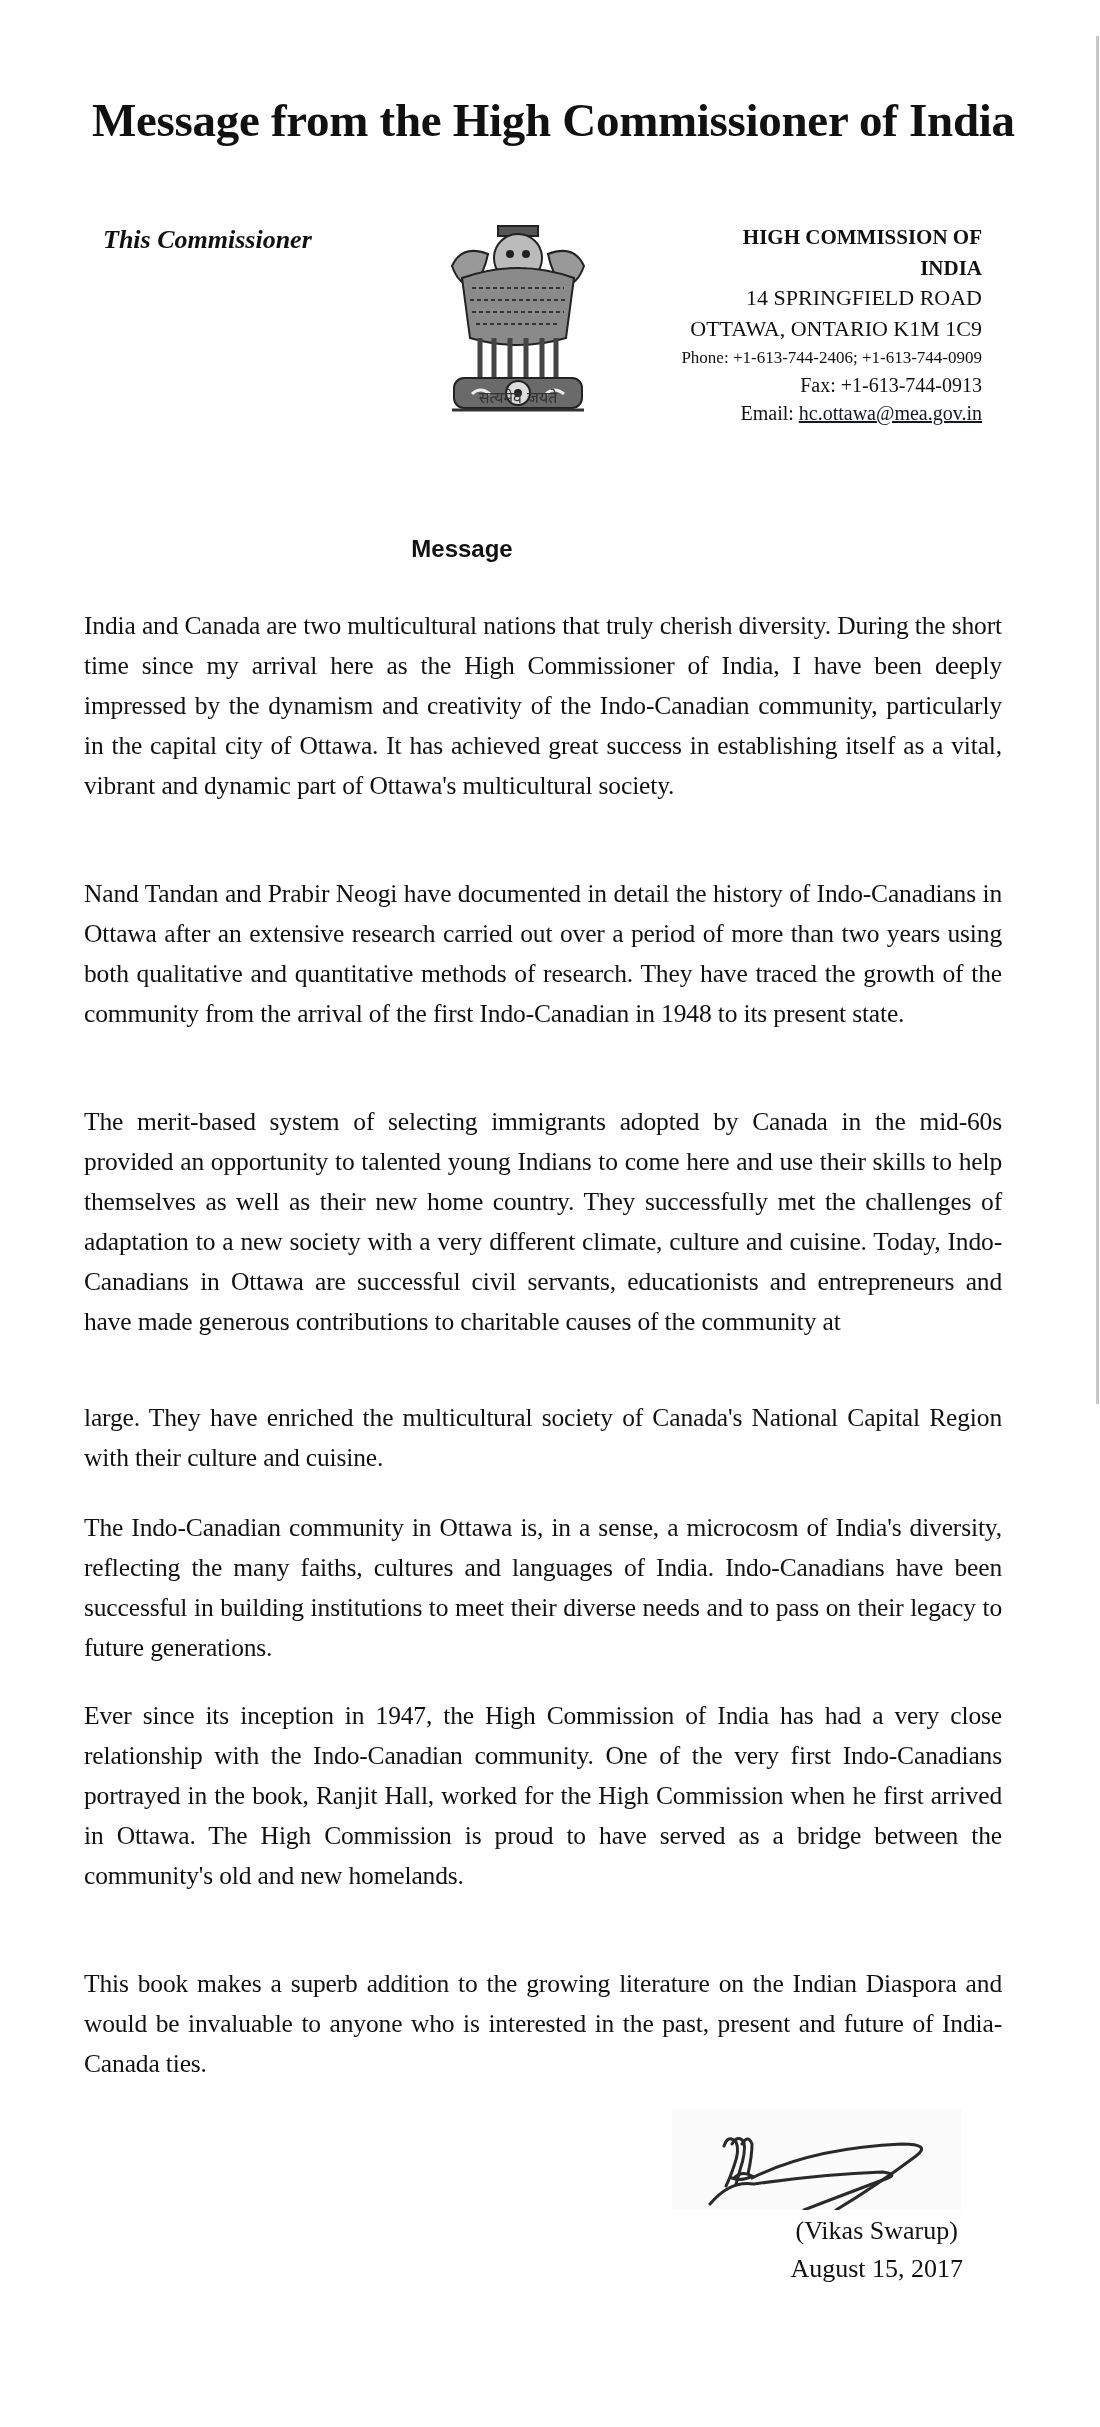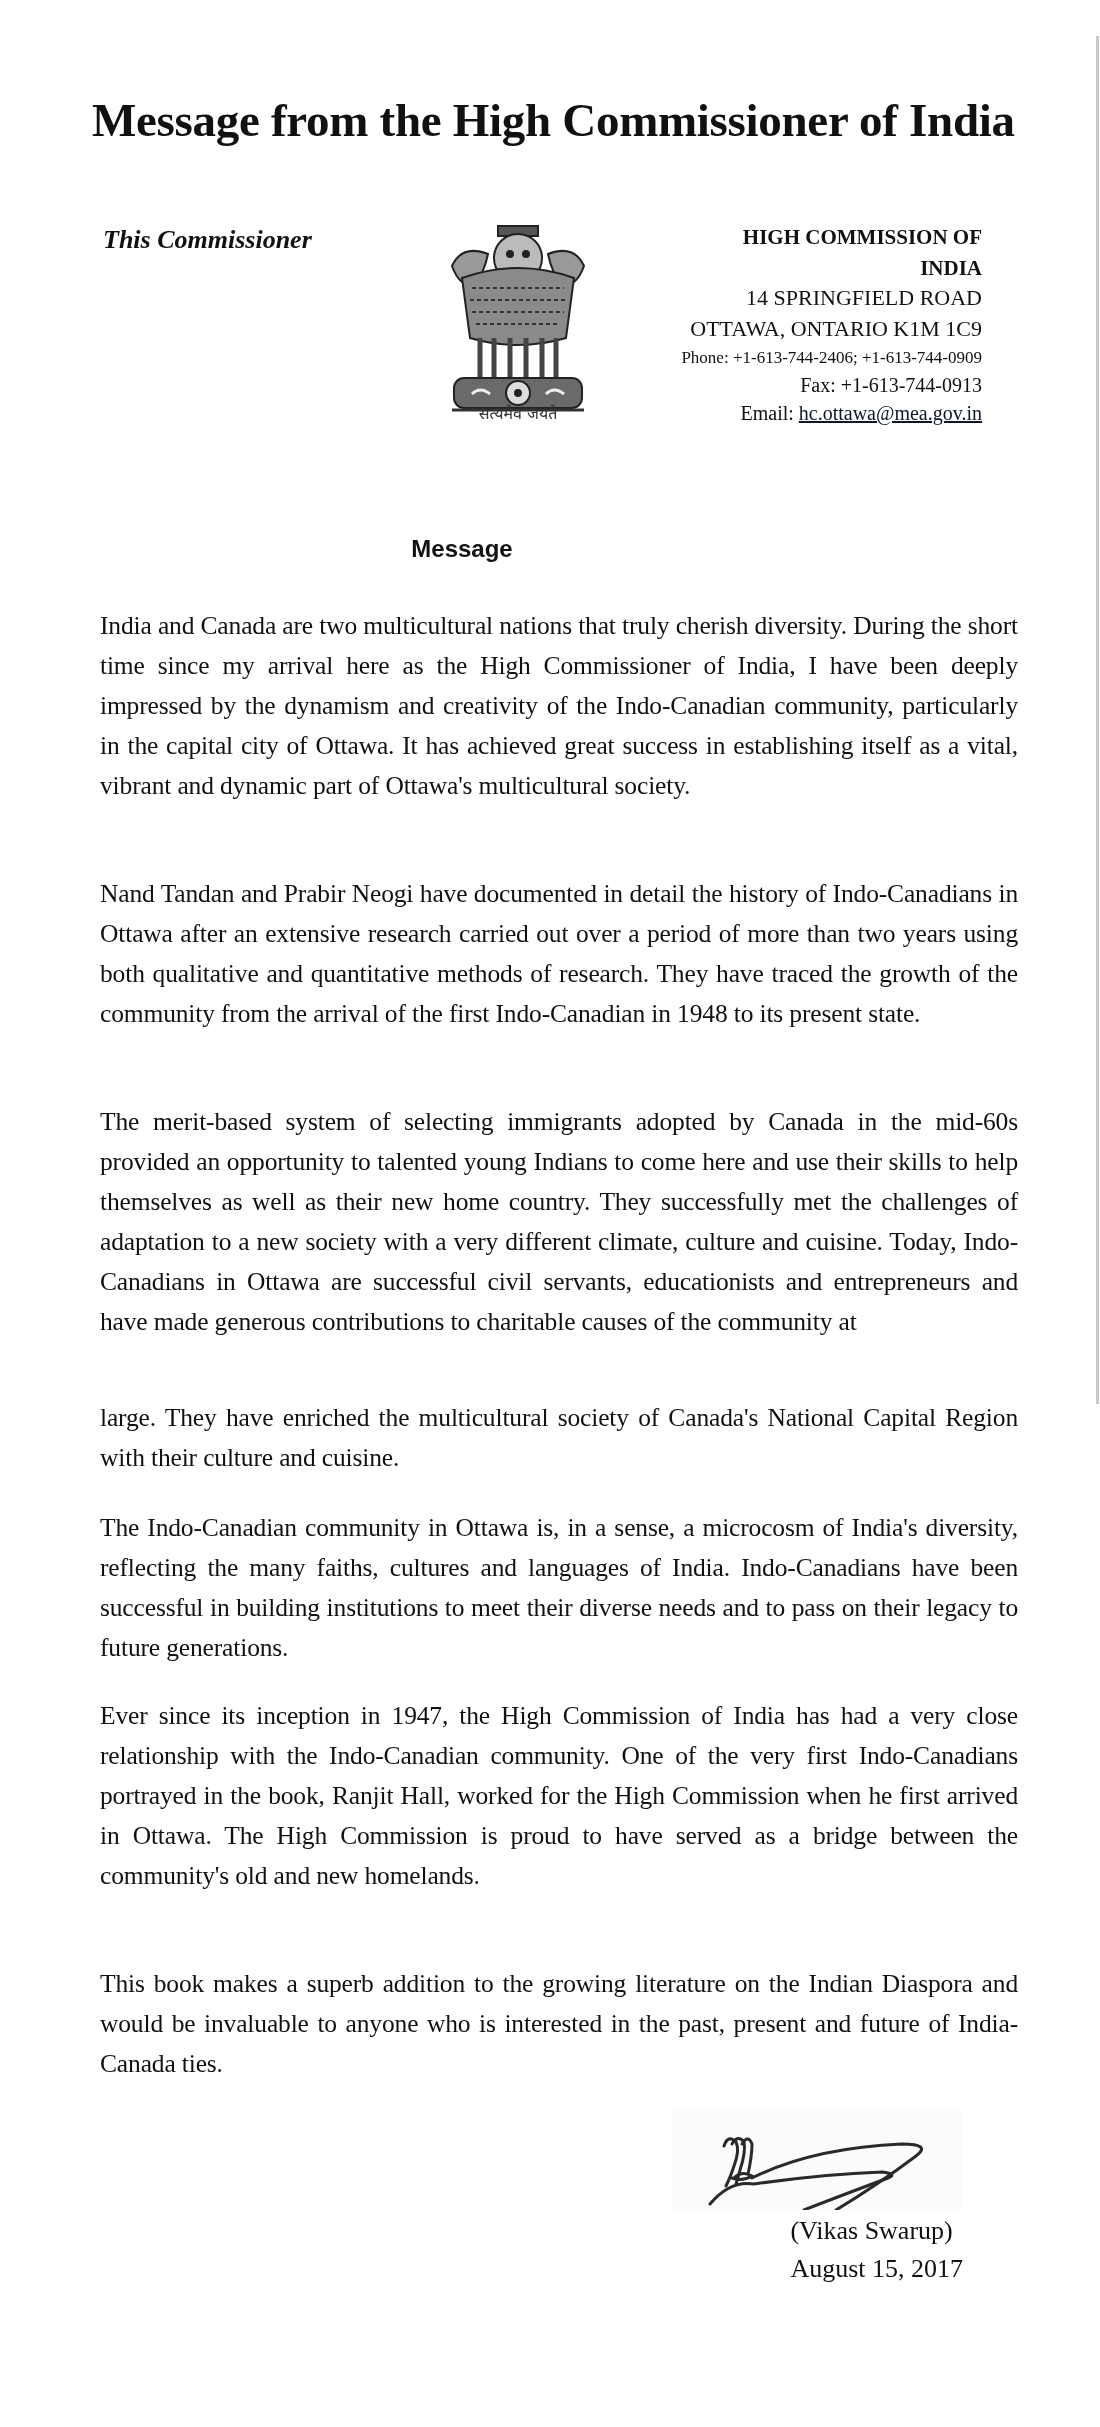--- a/index.html
+++ b/index.html
@@ -17,45 +17,45 @@
     .edge-line {
       left: 1096px; top: 36px; width: 3px; height: 1368px; background: #c8c8c8;
     }
     .hc-label {
       left: 103px; top: 224px; font-weight: bold; font-style: italic;
       font-size: 26px; line-height: 32px; white-space: nowrap;
     }
     .emblem { left: 432px; top: 218px; width: 172px; height: 212px; }
     .emblem svg { width: 100%; height: 100%; display: block; }
     .motto {
-      left: 432px; top: 404px; width: 172px; text-align: center;
+      left: 432px; top: 388px; width: 172px; text-align: center;
       font-family: "DejaVu Sans", sans-serif; font-size: 16px; line-height: 20px; color: #333;
     }
     .addr {
       right: 118px; top: 222px; text-align: right; white-space: nowrap;
     }
     .addr .l { display: block; font-size: 22px; line-height: 30.5px; }
     .addr .b { font-weight: bold; font-size: 21px; }
     .addr .s { font-size: 17px; line-height: 27px; }
     .addr .m { font-size: 20px; line-height: 28px; }
     .addr a { color: #1a3ec8; text-decoration: underline; }
     .msg-head {
       left: 92px; top: 534px; width: 740px; text-align: center;
       font-family: "Liberation Sans", "DejaVu Sans", sans-serif; font-weight: bold;
       font-size: 24px; line-height: 30px;
     }
     .body-text {
-      left: 100px; width: 918px; font-size: 25.5px; line-height: 40px;
+      left: 84px; width: 918px; font-size: 25.5px; line-height: 40px;
       text-align: justify; text-align-last: left; margin: 0;
       letter-spacing: -0.15px;
     }
     .sig { left: 672px; top: 2108px; width: 290px; height: 102px; background: #fbfbfb; }
     .sig svg { width: 100%; height: 100%; display: block; }
     .signoff {
-      right: 137px; top: 2212px; text-align: left; white-space: nowrap;
+      right: 137px; top: 2212px; text-align: center; white-space: nowrap;
       font-size: 26px; line-height: 38px;
     }
     .signoff span { display: block; }
   </style>
 </head>
 <body>
 
 <div class="abs title">Message from the High Commissioner of India</div>
 
 <div class="abs edge-line"></div>

